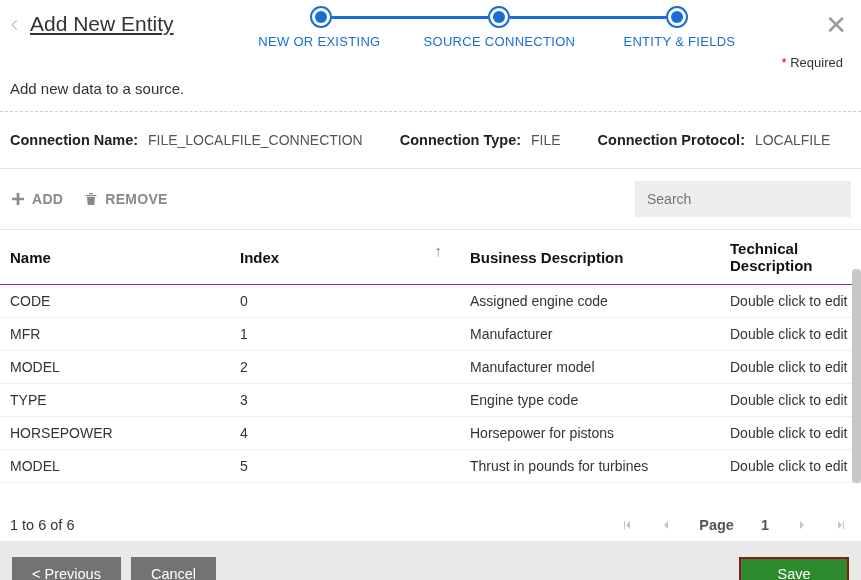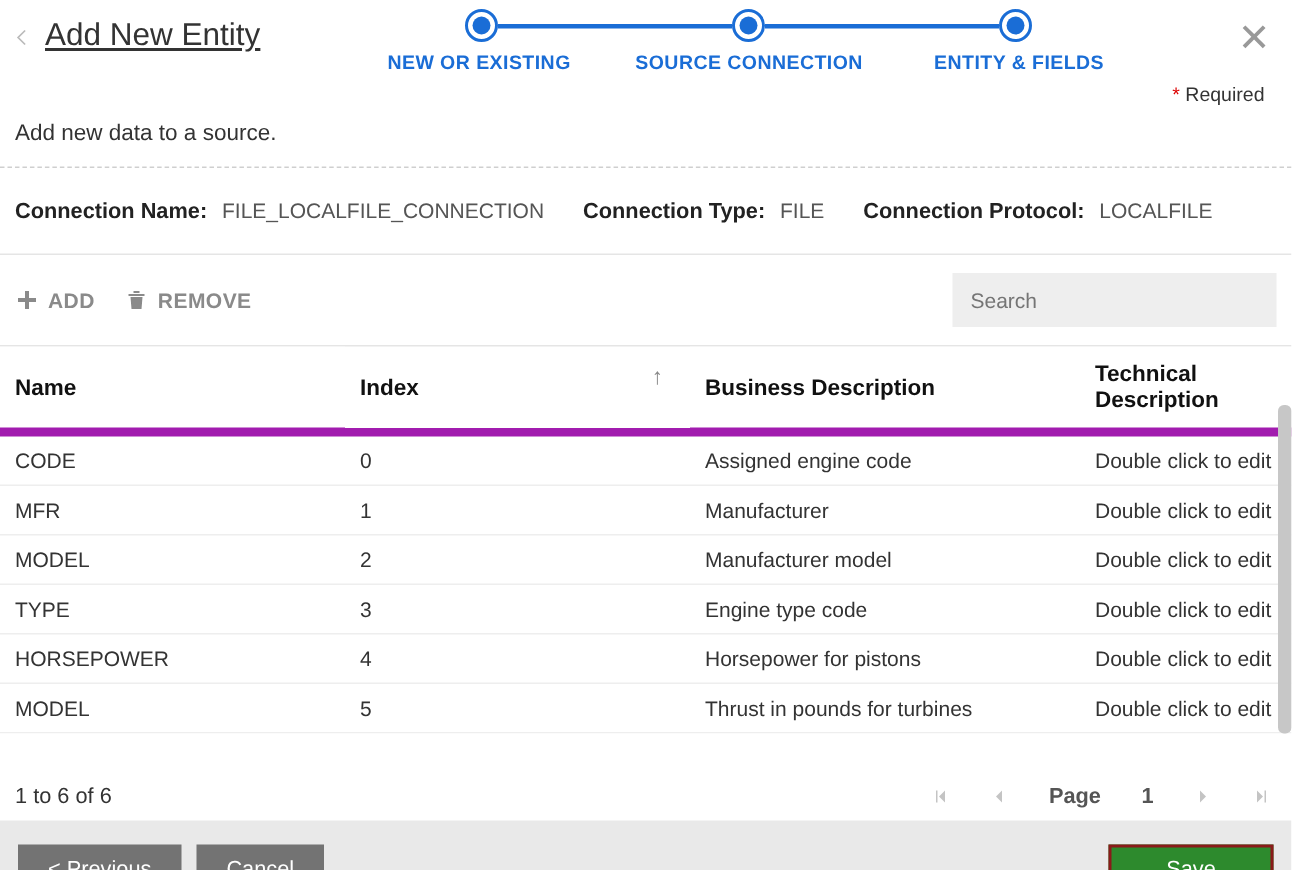--- a/index.html
+++ b/index.html
@@ -7,42 +7,42 @@
   .page { width: 861px; height: 580px; position: relative; display: flex; flex-direction: column; }
   .header { display: flex; align-items: flex-start; padding: 8px 14px 0 8px; }
   .back-chevron { width: 18px; height: 24px; color: #999; margin-top: 6px; cursor: pointer; }
   .back-chevron svg { width: 14px; height: 22px; }
   .title { font-size: 21px; font-weight: 400; color: #333; margin: 4px 0 0 4px; white-space: nowrap; text-decoration: underline; }
   .stepper { flex: 1; display: flex; flex-direction: column; align-items: center; padding: 0 40px; margin-top: -2px;}
   .step-track { display: flex; align-items: center; }
   .step-dot { width: 22px; height: 22px; border: 2px solid #1a6dd6; border-radius: 50%; background: #fff; display: flex; align-items: center; justify-content: center; }
   .step-dot::after { content: ""; width: 12px; height: 12px; background:#1a6dd6; border-radius:50%; }
   .step-line { width: 156px; height: 3px; background:#1a6dd6; }
-  .step-labels { display:flex; gap:0; margin-top:6px; font-weight:700; color:#1a6dd6; font-size:13px; letter-spacing:0.3px; justify-content:center;}
+  .step-labels { display:flex; gap:0; margin-top:6px; font-weight:400; color:#1a6dd6; font-size:13px; letter-spacing:0.3px; justify-content:center;}
   .step-labels span { width:180px; text-align:center; }
   .close-x { color:#999; font-size:26px; line-height:1; cursor:pointer; margin-top:4px;}
   .required-note { text-align:right; padding: 6px 18px 0 0; font-size:13px; color:#333;}
   .required-star { color:#d00; }
   .subtitle { padding: 10px 10px 14px 10px; color:#333; font-size:15px;}
   .dashed-sep { border:none; border-top:1px dashed #cfcfcf; margin:0;}
-  .conn-row { display:flex; gap:26px; padding:20px 10px 20px 10px; align-items:center; flex-wrap:wrap;}
+  .conn-row { display:flex; gap:37px; padding:20px 10px 20px 10px; align-items:center; flex-wrap:wrap;}
   .conn-label { font-weight:700; color:#222; font-size:14.5px;}
   .conn-val { color:#555; font-size:14px; margin-left:6px;}
   .solid-sep { border:none; border-top:1px solid #e5e5e5; margin:0;}
   .toolbar { display:flex; align-items:center; padding:12px 10px; gap:20px;}
   .tool-btn { display:flex; align-items:center; gap:6px; color:#8a8a8a; font-weight:600; font-size:14px; cursor:pointer; letter-spacing:0.3px;}
   .tool-btn svg { width:16px; height:16px; fill:#8a8a8a; }
   .spacer { flex:1; }
   .search-box { display:flex; align-items:center; background:#eee; height:36px; width:216px; padding:0 10px;gap:41px; }
   .search-box input { flex:1; border:none; background:transparent; outline:none; font-size:14px; color:#555;}
   .search-box svg { width:16px; height:16px; fill:#aaa; }
   .table-wrap { position:relative; margin:0; }
   .table-scroll { overflow:hidden; border-top:1px solid #e5e5e5;}
   table { width: 880px; border-collapse:collapse; table-layout:fixed;}
-  th { text-align:left; font-weight:700; font-size:15px; padding:10px 10px; border-bottom:6px solid #a21caf; color:#111; background:#fff;}
+  th { text-align:left; font-weight:700; font-size:15px; padding:10px 10px; border-bottom:1px solid #a21caf; color:#111; background:#fff;}
   th.col-name { width:230px;}
   th.col-index { width:230px; position:relative;}
   th.col-bd { width:260px;}
   th.col-td { width:160px;}
   .sort-arrow { position:absolute; right:18px; top:12px; color:#888;}
   td { padding:8px 10px; border-bottom:1px solid #eee; font-size:14px; color:#333; white-space:nowrap; overflow:hidden; text-overflow:ellipsis;}
   .vscroll { position:absolute; right:0; top:40px; bottom:0; width:9px; background:#f6f6f6; border-radius:4px;}
   .vscroll-thumb { position:absolute; left:0; right:0; top:0; height:100%; background:#c7c7c7; border-radius:4px;}
   .hscroll { height:10px; background:#f6f6f6; border-radius:5px; margin:4px 0 4px 0; position:relative;}
   .hscroll-thumb { position:absolute; left:0; top:0; bottom:0; width:282px; background:#b8b8b8; border-radius:5px;}

